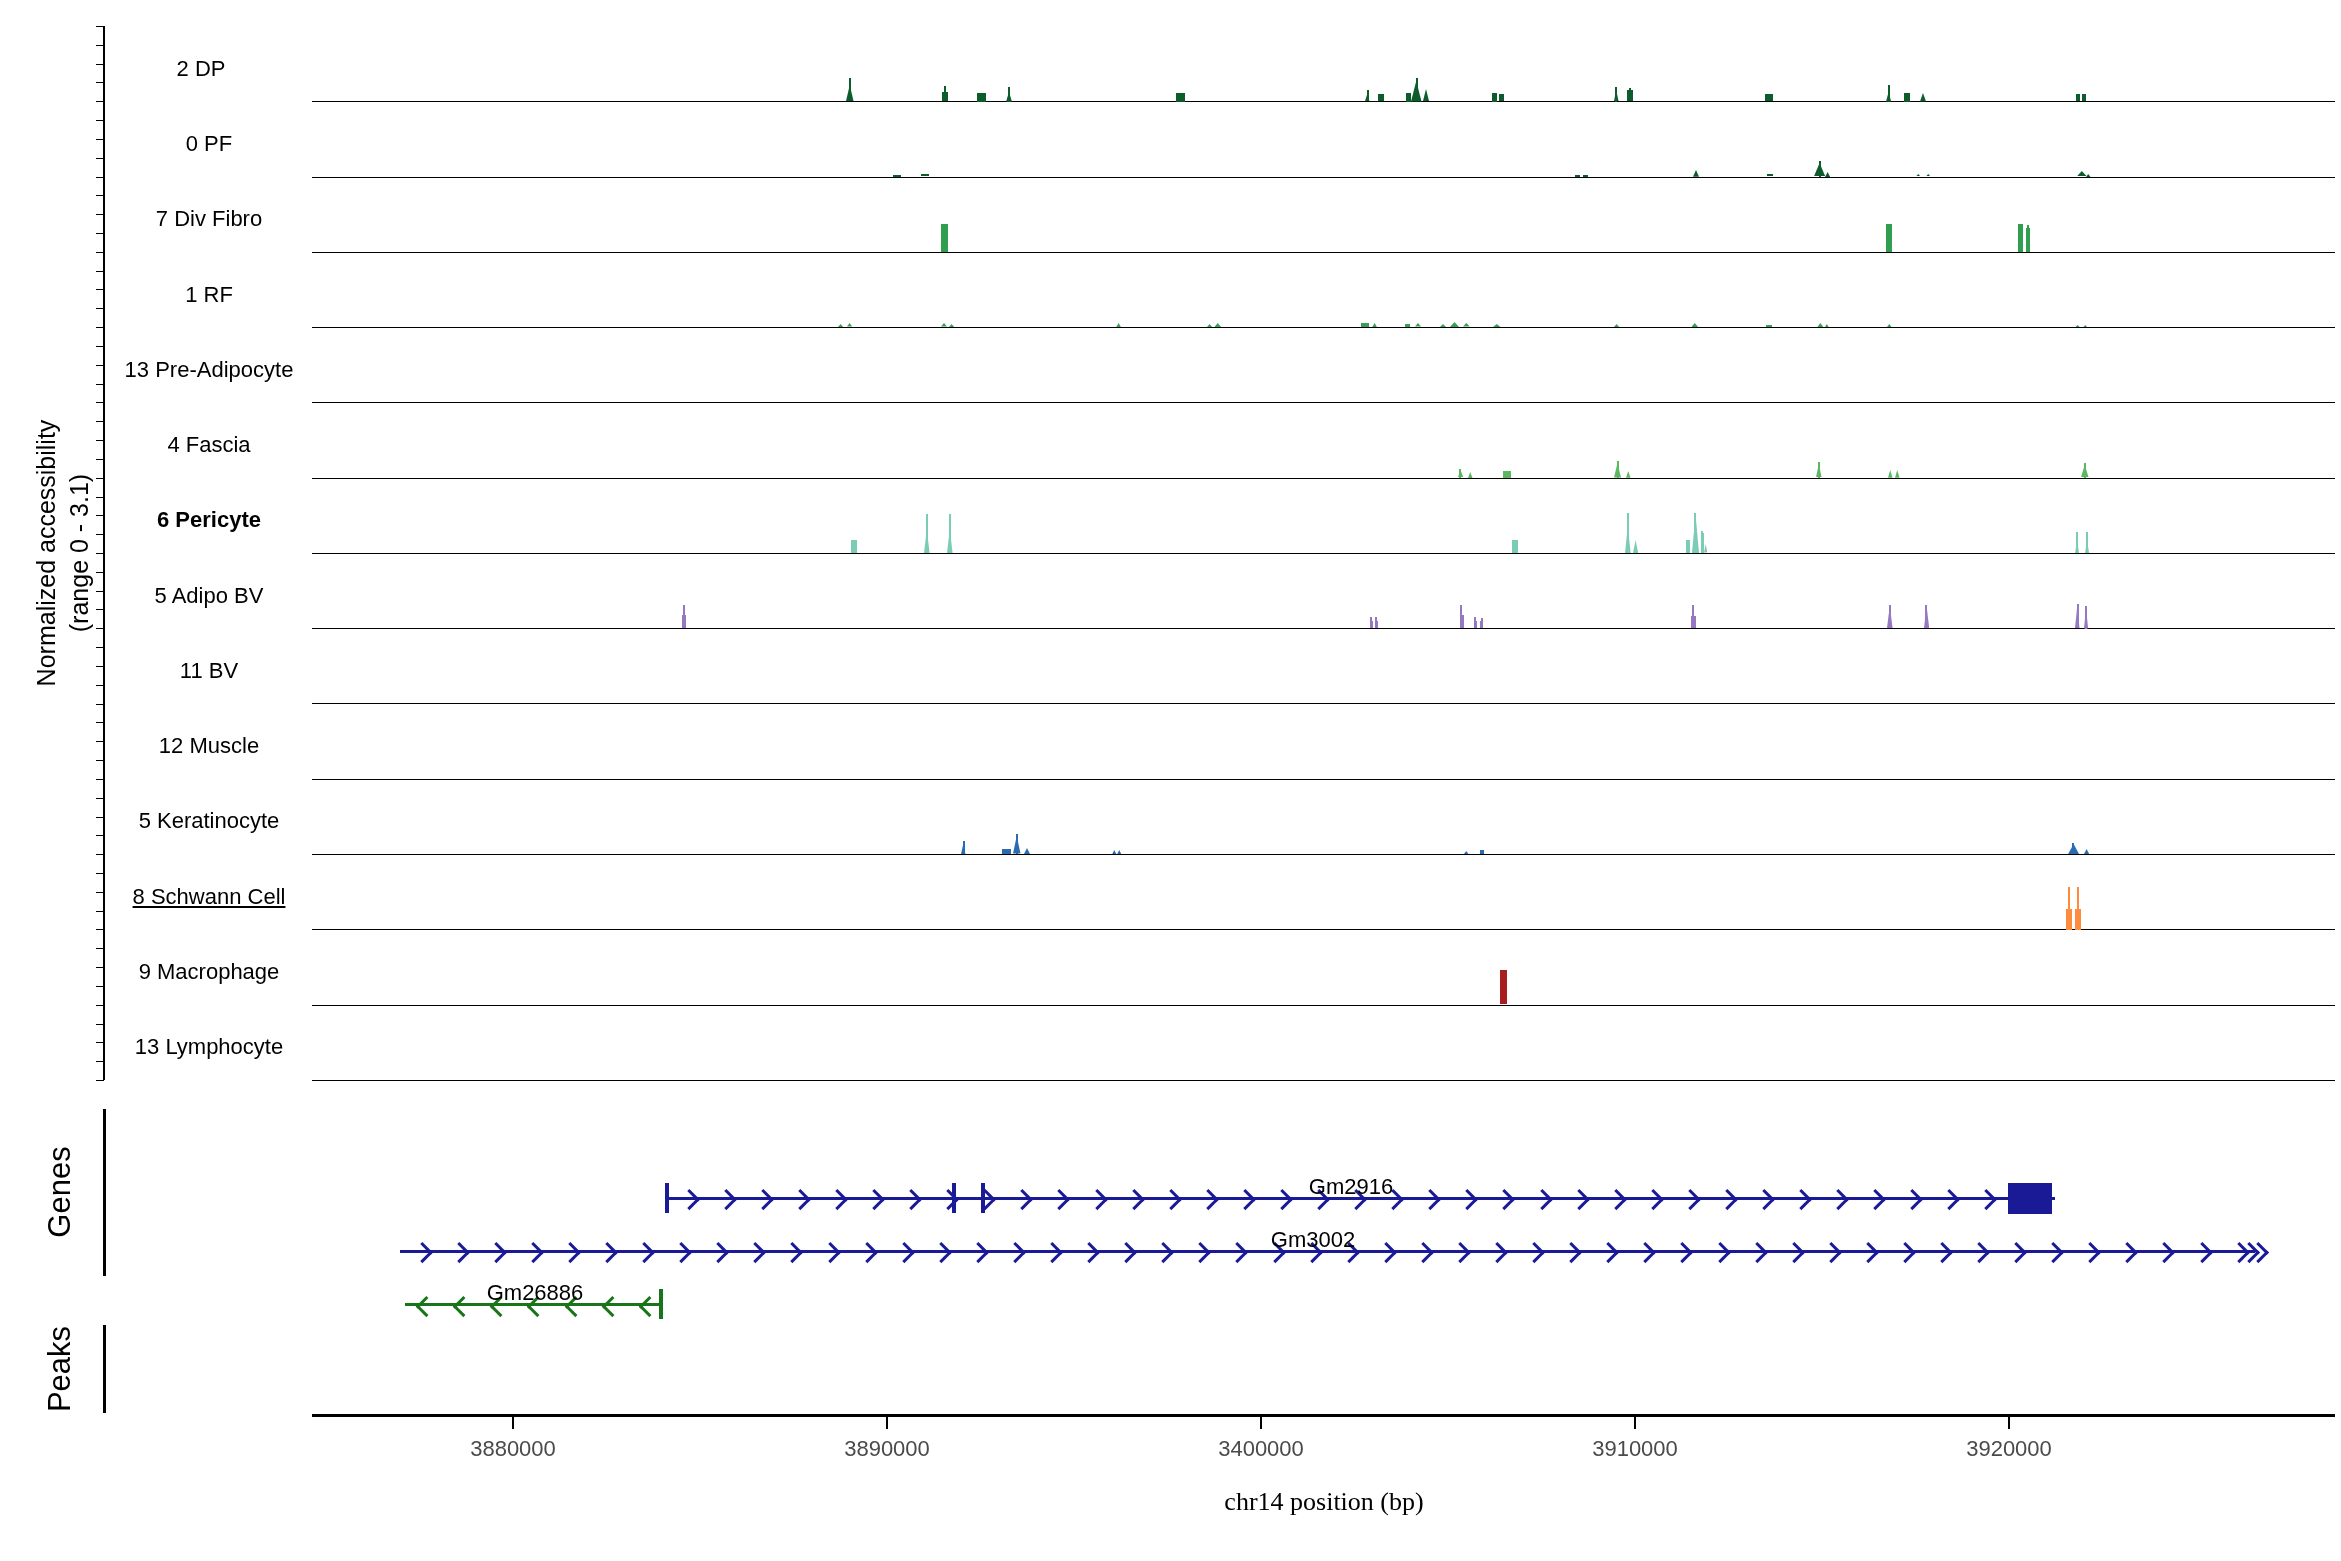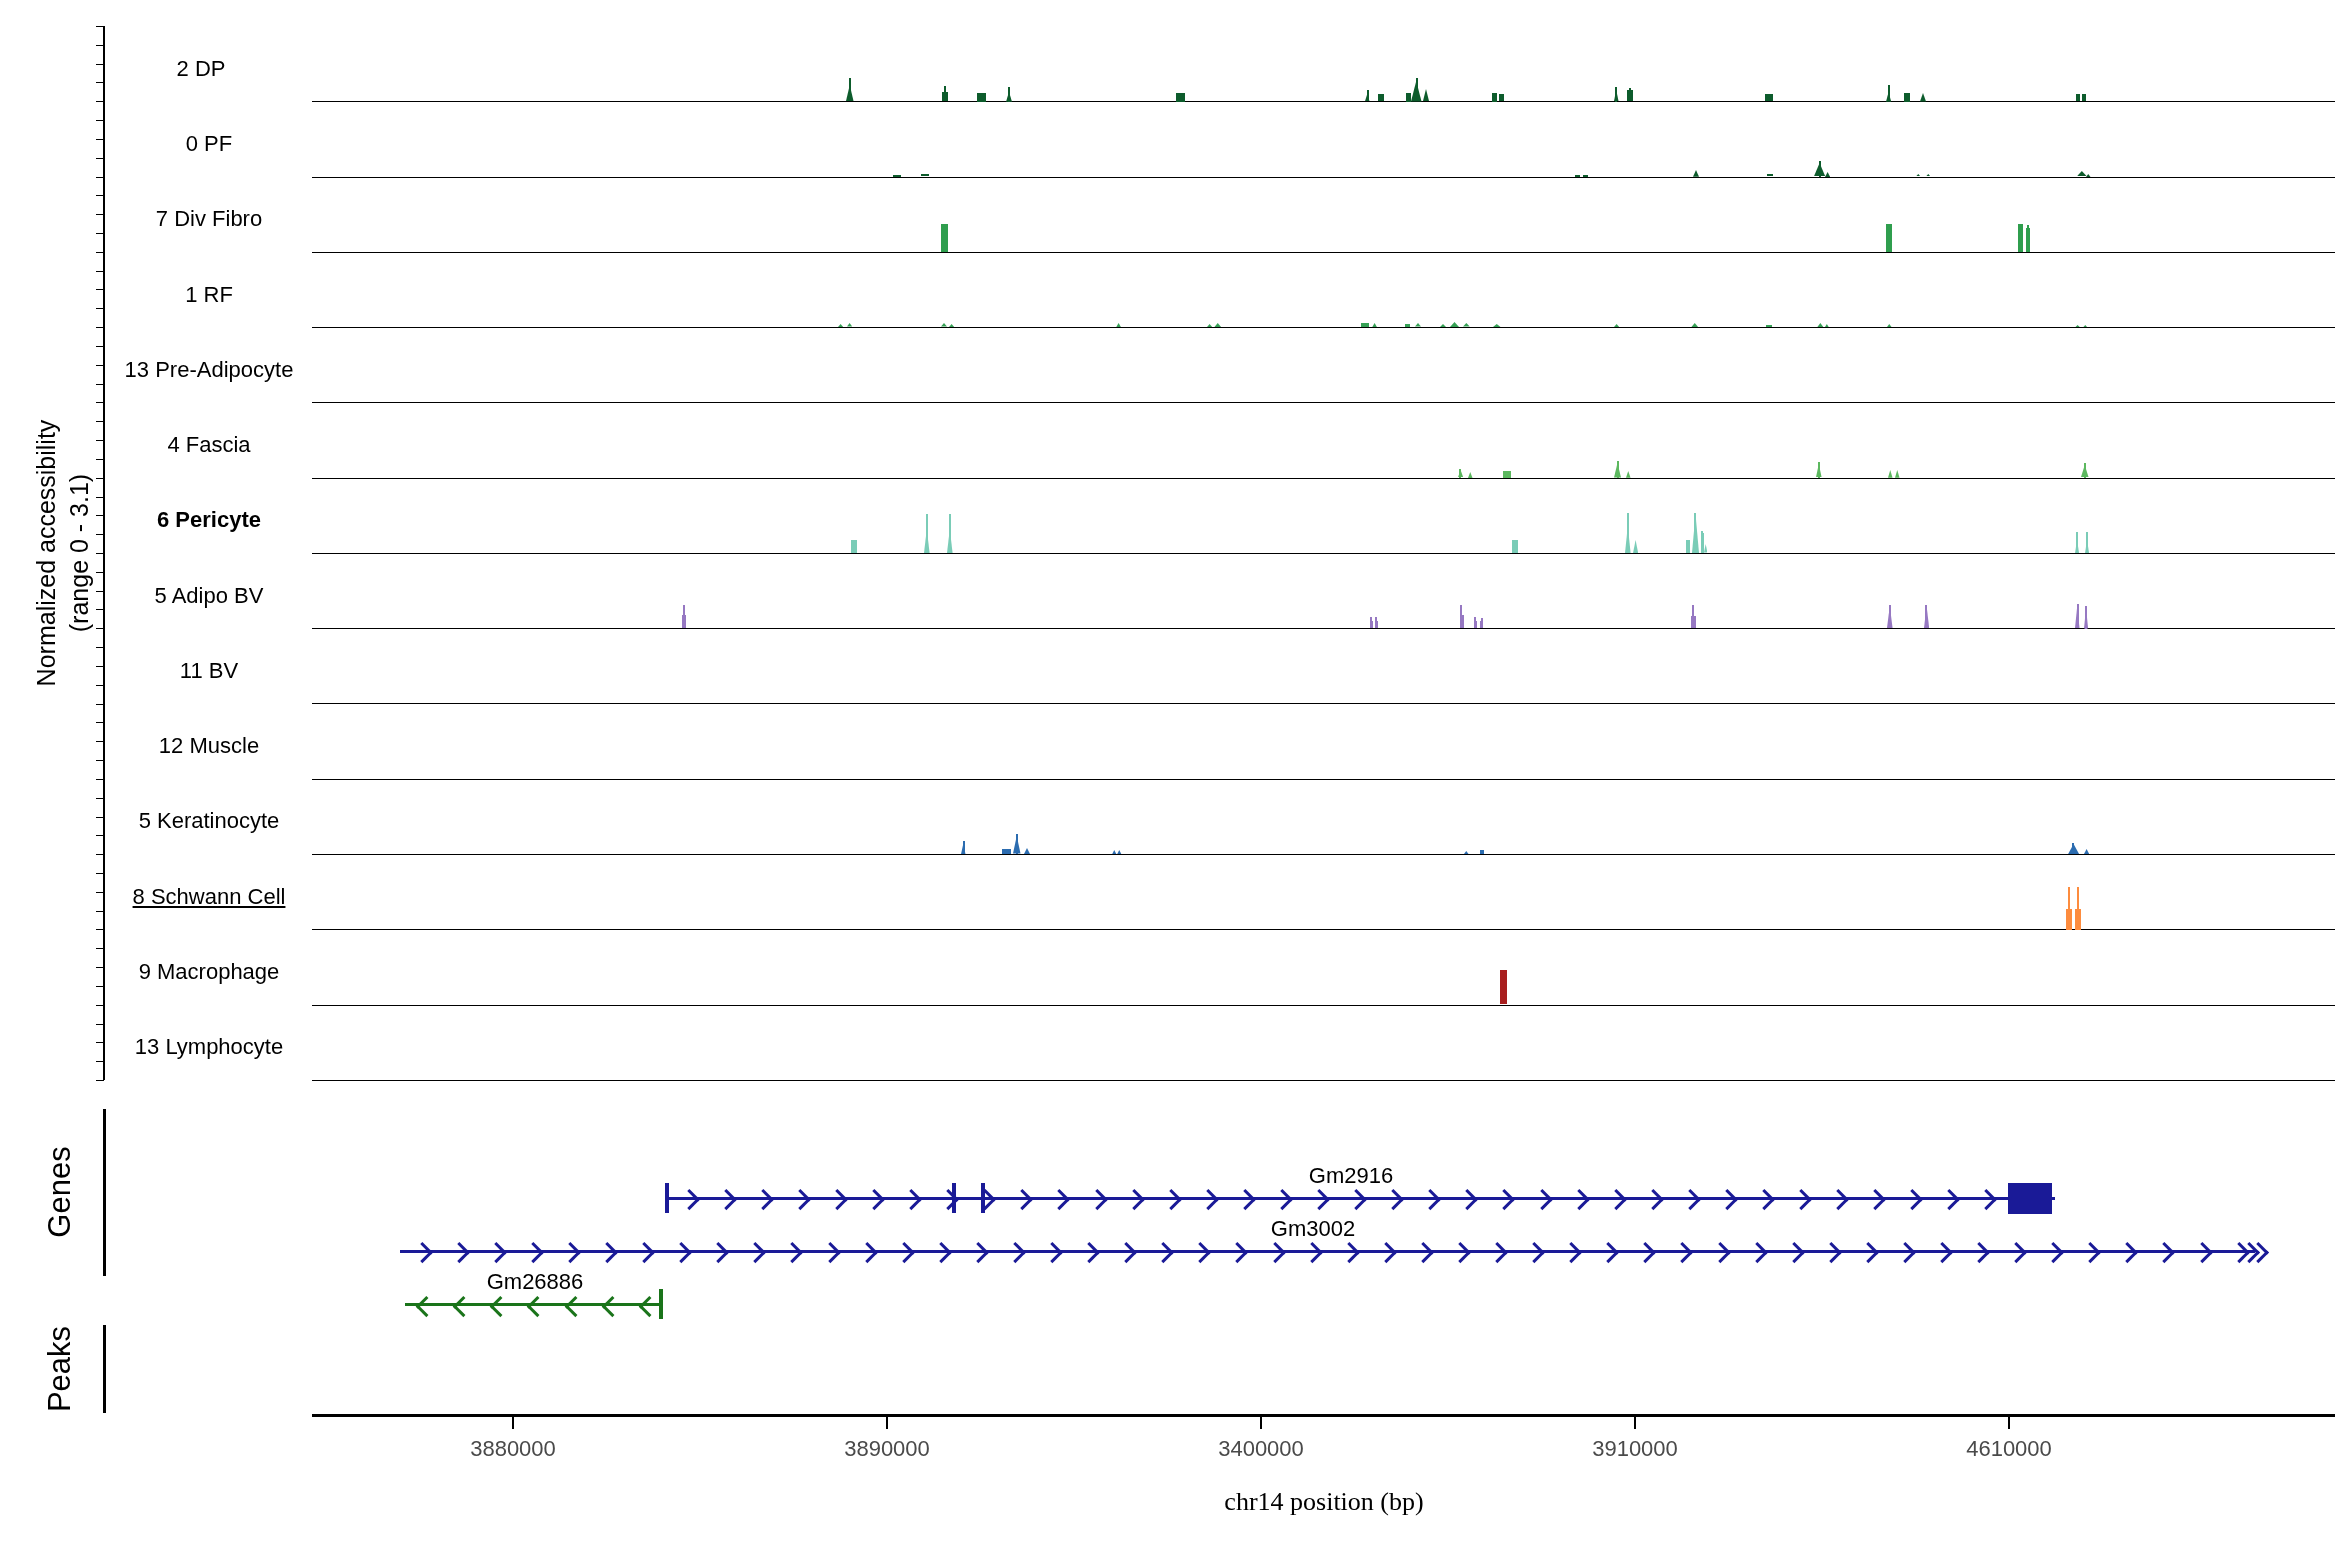--- a/index.html
+++ b/index.html
@@ -9,21 +9,21 @@
           transform:translate(-50%,-50%) rotate(-90deg);}
   .abs{position:absolute;}
   .baseline{position:absolute;height:1.3px;background:#000;}
   .tick{position:absolute;background:#000;}
   .track-label{position:absolute;font-size:22px;transform:translate(-50%,-50%);white-space:nowrap;}
   .peak{position:absolute;}
   .tri{clip-path:polygon(0% 100%,50% 0%,100% 100%);}
   .rod{position:absolute;}
   .gene-line{position:absolute;height:2.6px;}
   .chev{position:absolute;width:11.7px;height:11.7px;border-style:solid;border-color:transparent;border-width:0;background:transparent;transform:rotate(45deg);}
-  .gene-label{position:absolute;font-size:22px;transform:translate(-50%,-50%);white-space:nowrap;}
+  .gene-label{position:absolute;font-size:22px;transform:translate(-50%,-50%);white-space:nowrap;margin-top:11px;}
   .xtick-label{position:absolute;font-size:22px;color:#4a4a4a;transform:translateX(-50%);white-space:nowrap;}
   .xaxis-title{position:absolute;font-size:26px;transform:translateX(-50%);white-space:nowrap;}
 </style>
 </head>
 <body>
 
 <div class="fig">
 
   <div class="vlabel" style="left:46px;top:553px;font-size:25px;">Normalized accessibility</div>
   <div class="vlabel" style="left:79px;top:553px;font-size:25px;">(range 0 - 3.1)</div>
@@ -379,17 +379,17 @@
   <div id="xticks">
       <div class="tick" style="left:512px;top:1417px;width:2px;height:11.7px;"></div>
       <div class="xtick-label" style="left:513px;top:1436px;">3880000</div>
       <div class="tick" style="left:886px;top:1417px;width:2px;height:11.7px;"></div>
       <div class="xtick-label" style="left:887px;top:1436px;">3890000</div>
       <div class="tick" style="left:1260px;top:1417px;width:2px;height:11.7px;"></div>
       <div class="xtick-label" style="left:1261px;top:1436px;">3400000</div>
       <div class="tick" style="left:1634px;top:1417px;width:2px;height:11.7px;"></div>
       <div class="xtick-label" style="left:1635px;top:1436px;">3910000</div>
       <div class="tick" style="left:2008px;top:1417px;width:2px;height:11.7px;"></div>
-      <div class="xtick-label" style="left:2009px;top:1436px;">4610000</div>
+      <div class="xtick-label" style="left:2009px;top:1436px;">3920000</div>
     </div>
   <div class="xaxis-title" style="left:1324px;top:1487px;font-family:Liberation Serif, serif;">chr14 position (bp)</div>
 </div>
 
 
 </body></html>

